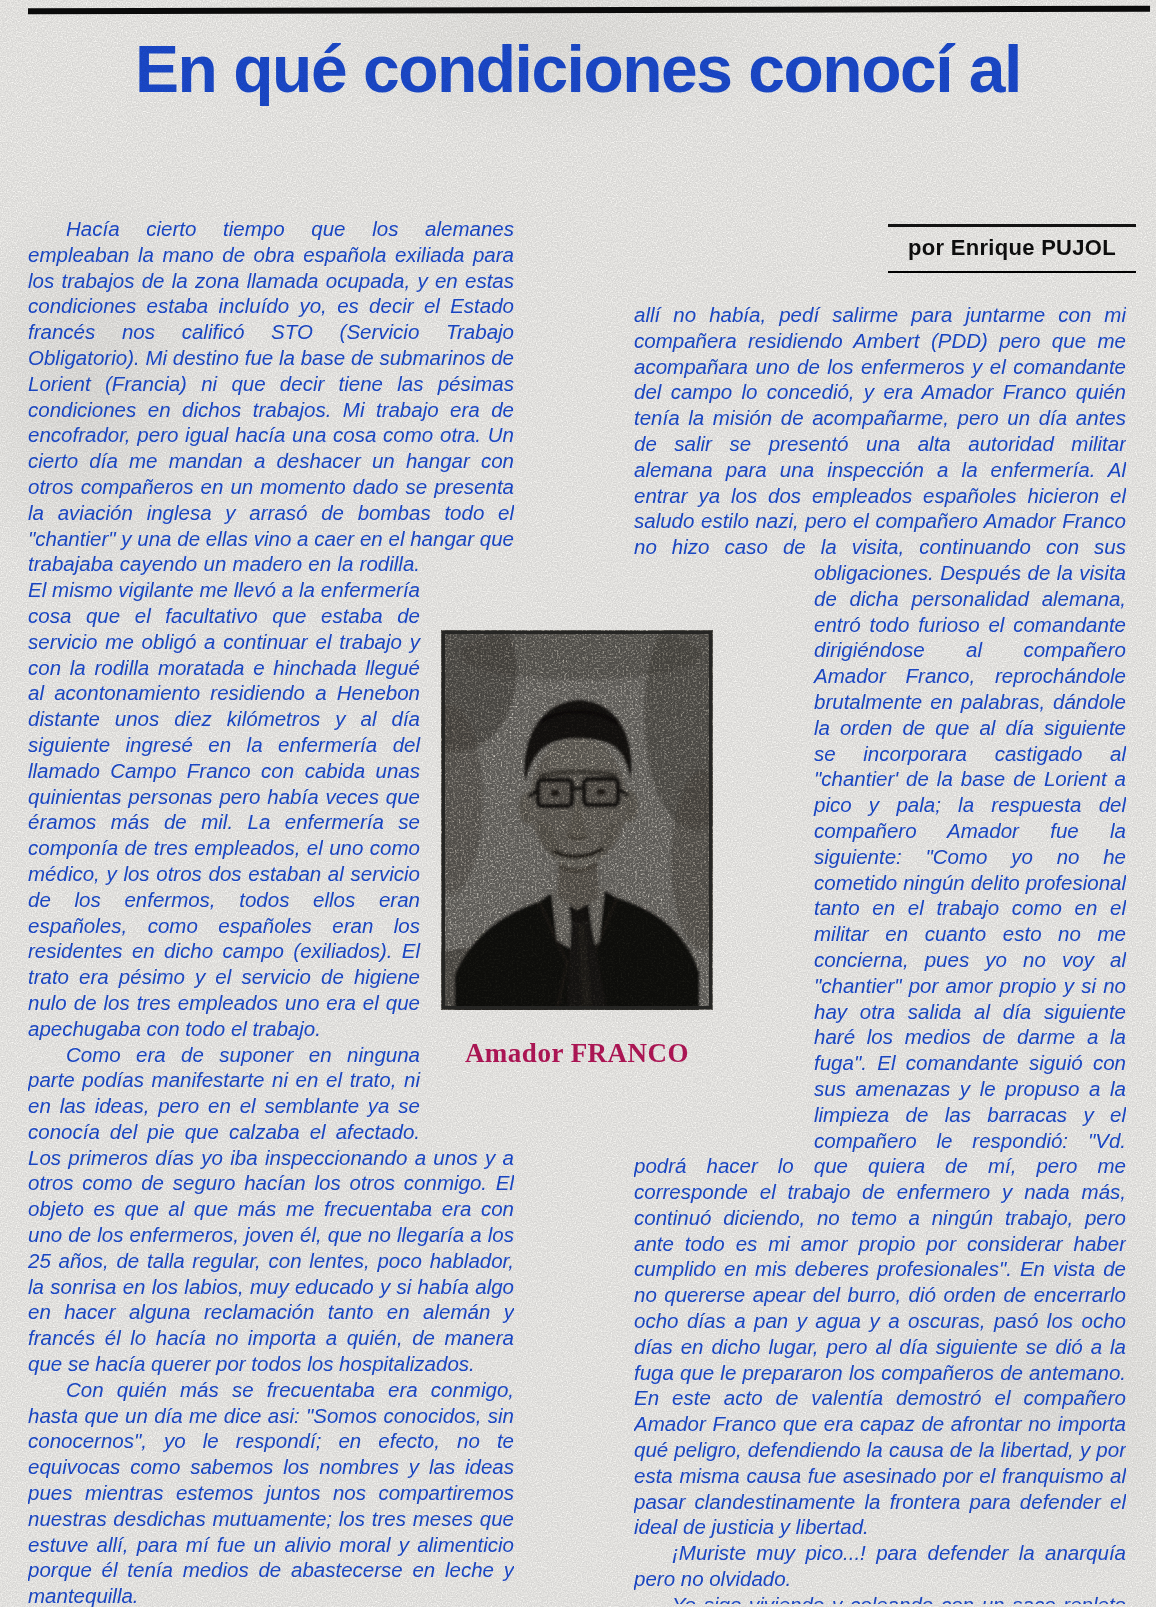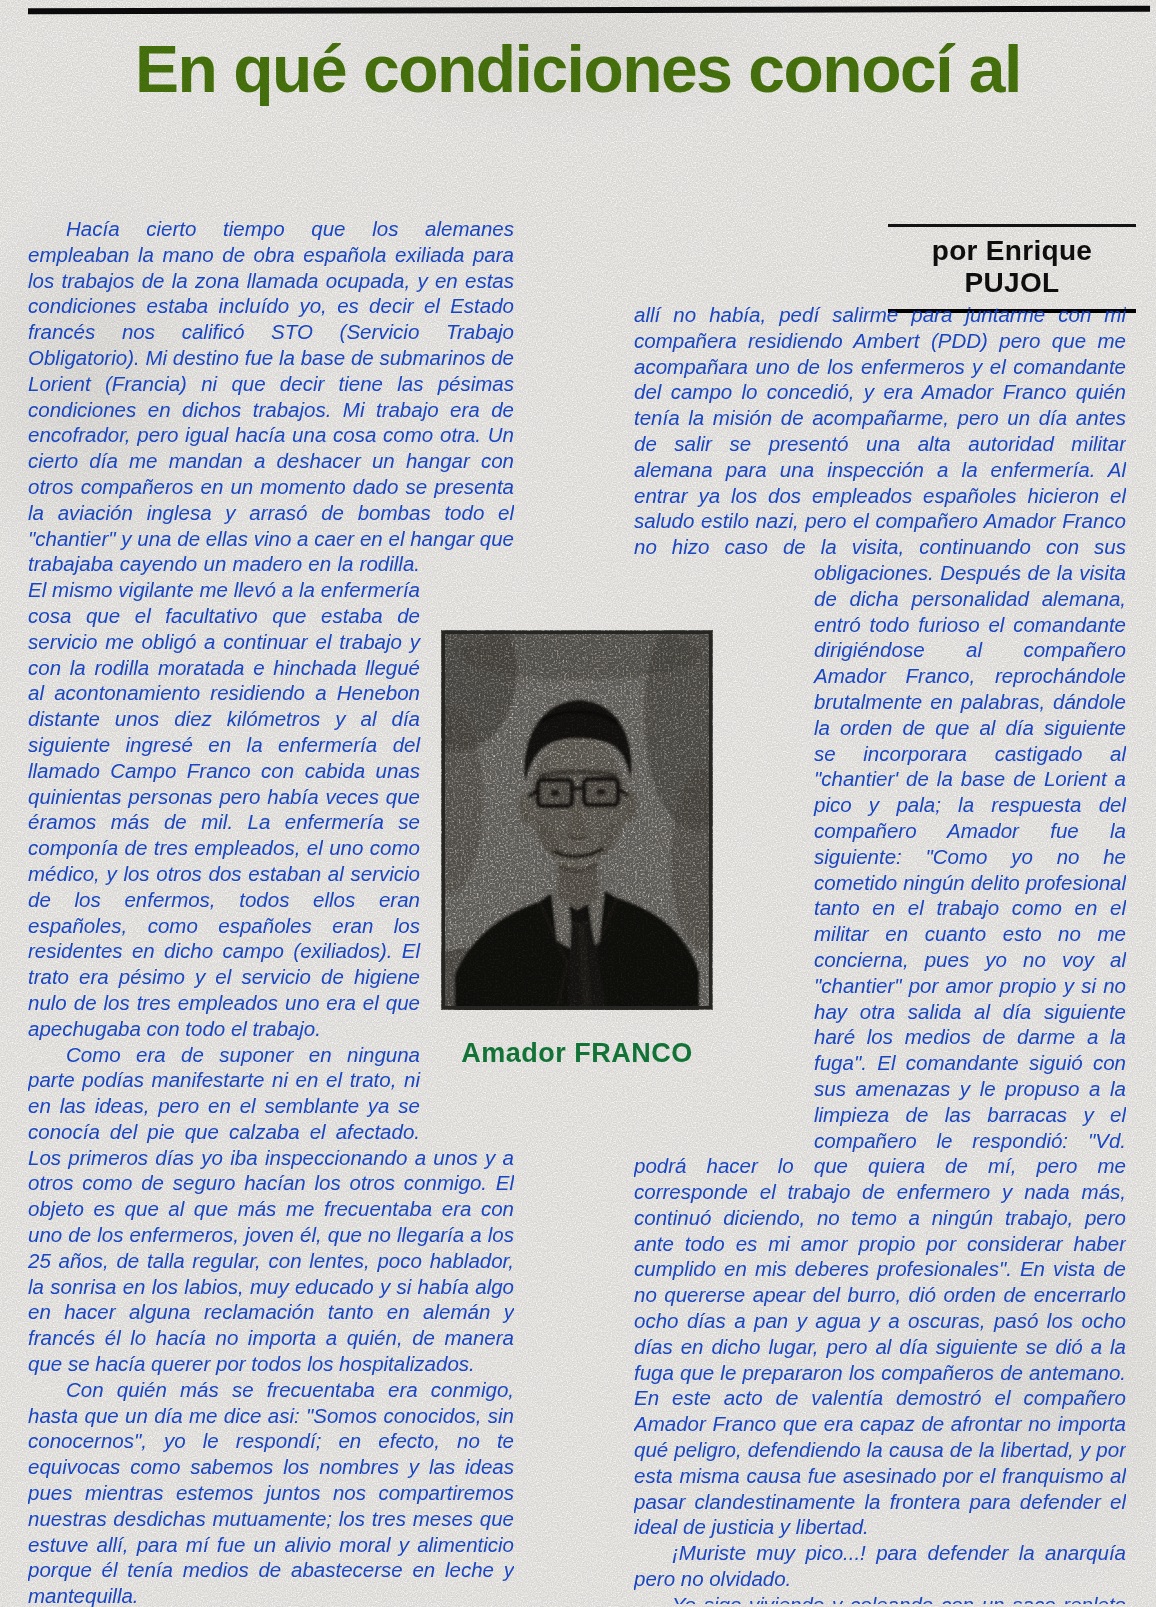--- a/index.html
+++ b/index.html
@@ -17,28 +17,28 @@
   .smudge.s1{left:-40px;top:180px;width:260px;height:420px;background:radial-gradient(closest-side,rgba(120,118,112,0.10),rgba(120,118,112,0));}
   .smudge.s2{left:880px;top:1180px;width:340px;height:420px;background:radial-gradient(closest-side,rgba(120,118,112,0.08),rgba(120,118,112,0));}
   .smudge.s3{left:300px;top:-60px;width:500px;height:200px;background:radial-gradient(closest-side,rgba(120,118,112,0.07),rgba(120,118,112,0));}
 
   .top-rule{
     position:absolute;left:28px;top:7px;width:1122px;height:6px;
     background:#0c0c0c;transform:rotate(-0.12deg);
   }
   .title{
     position:absolute;left:0;top:22px;width:1156px;
-    text-align:center;font-weight:bold;color:#4d7c0f;
+    text-align:center;font-weight:bold;color:#1d4ed8;
     font-size:66px;line-height:94px;letter-spacing:-1.5px;
   }
   .byline-box{
     position:absolute;left:888px;top:224px;width:244px;
-    border-top:3px solid #161616;border-bottom:4px solid #000000;
+    border-top:3px solid #161616;border-bottom:2px solid #000000;
     padding:8px 2px 10px;text-align:center;
-    font-weight:bold;font-size:28px;letter-spacing:0.3px;color:#101010;
+    font-weight:bold;font-size:22px;letter-spacing:0.3px;color:#101010;
   }
   .col{
     position:absolute;
     font-style:italic;
     font-size:20.5px;line-height:25.8px;
     text-align:justify;
     overflow:hidden;
     color:#1d4ed8;
   }
   .col p{margin:0;}
@@ -52,22 +52,22 @@
   .wrap-spacer-right{
     float:left;width:180px;height:827px;
     shape-outside:inset(263px 0 0 0);
   }
   .photo-figure{
     position:absolute;left:441px;top:630px;width:272px;height:380px;margin:0;
   }
   .photo-caption{
     position:absolute;left:431px;top:1038px;width:292px;
     text-align:center;
-    font-family:Liberation Sans, sans-serif;
-    font-weight:bold;font-size:27px;color:#15803d;letter-spacing:0.5px;
+    font-family:Liberation Serif, serif;
+    font-weight:bold;font-size:27px;color:#be185d;letter-spacing:0.5px;
   }
   .scan-noise{position:absolute;left:0;top:0;pointer-events:none;}
 </style>
 </head>
 <body>
 
 <div class="page">
 
   <div class="smudge s1"></div>
   <div class="smudge s2"></div>

